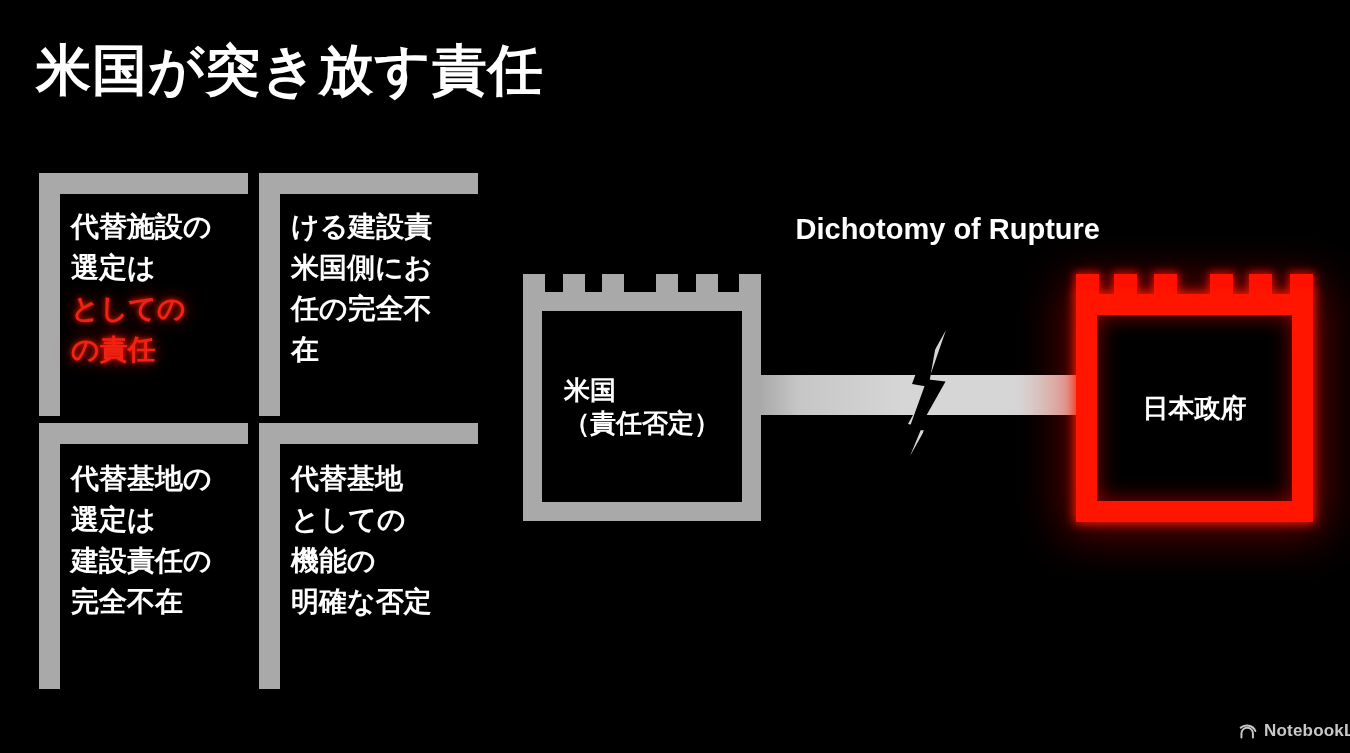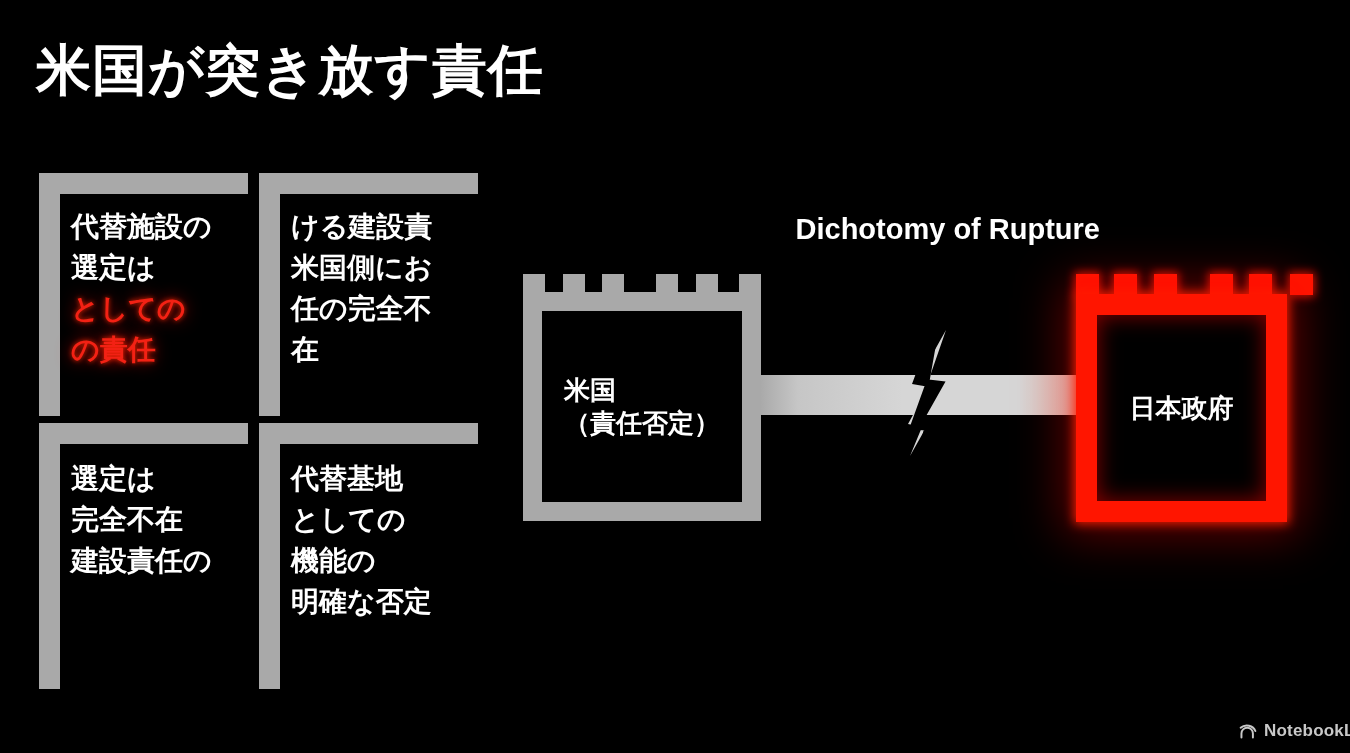--- a/index.html
+++ b/index.html
@@ -89,21 +89,21 @@
     height:21px;width:23px;background:var(--accent-red);
     box-shadow:0 0 10px 2px rgba(255,20,0,.8);
   }
   .castle.red .tooth:nth-child(1){left:0;}
   .castle.red .tooth:nth-child(2){left:38px;}
   .castle.red .tooth:nth-child(3){left:78px;}
   .castle.red .tooth:nth-child(4){left:134px;}
   .castle.red .tooth:nth-child(5){left:173px;}
   .castle.red .tooth:nth-child(6){left:214px;}
   .castle.red .body{
-    margin-top:20px;width:211px;height:228px;
+    margin-top:20px;width:237px;height:228px;
     border:21px solid var(--accent-red);
     box-shadow:0 0 10px 2px rgba(255,30,0,.9),
                0 0 45px 12px rgba(255,0,0,.38),
                inset 0 0 22px rgba(255,0,0,.55);
   }
 
   
   .connector{
     left:760px;top:375px;width:316px;height:40px;
     background:linear-gradient(90deg,#a9a9a9 0,#c6c6c6 12%,#d6d6d6 45%,#d6d6d6 82%,#d9bcb2 98%);
@@ -139,23 +139,24 @@
 </div>
 
 <div class="abs card t2">
   <div>ける建設責</div>
   <div>米国側にお</div>
   <div>任の完全不</div>
   <div>在</div>
 </div>
 
 <div class="abs card t3">
+  <div>代替基地の</div>
   <div>選定は</div>
+  <div>建設責任の</div>
   <div>完全不在</div>
-  <div>建設責任の</div>
 </div>
 
 <div class="abs card t4">
   <div>代替基地</div>
   <div>としての</div>
   <div>機能の</div>
   <div>明確な否定</div>
 </div>
 
 <div class="abs diagram-heading">Dichotomy of Rupture</div>

